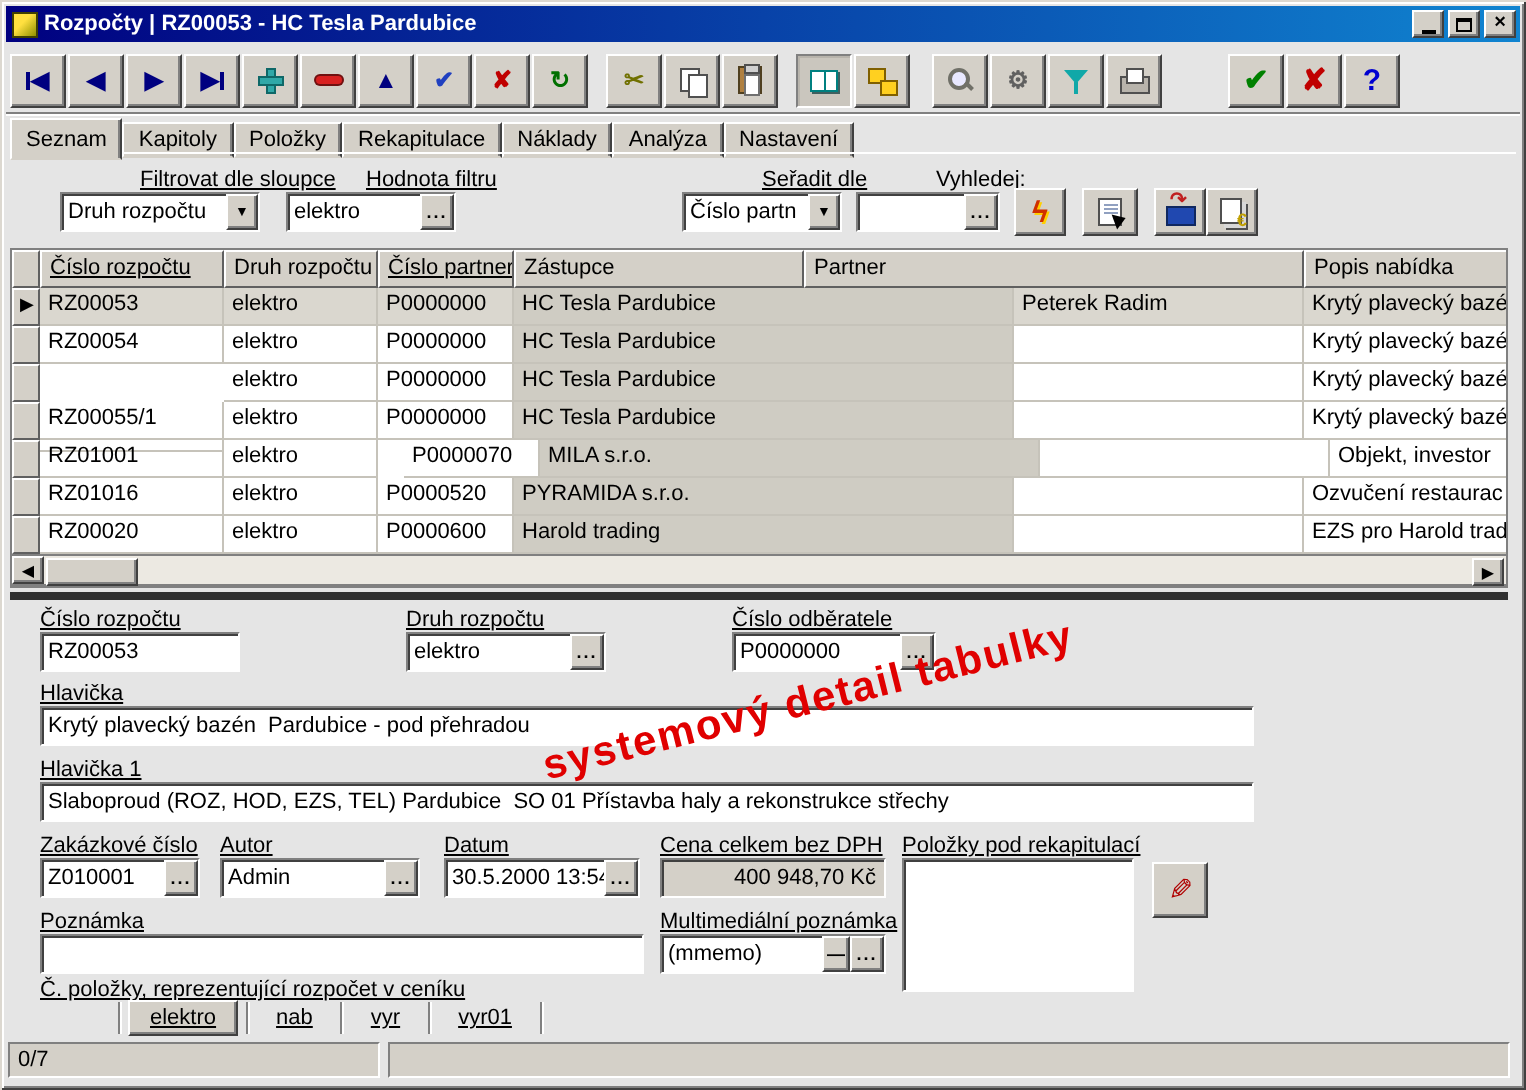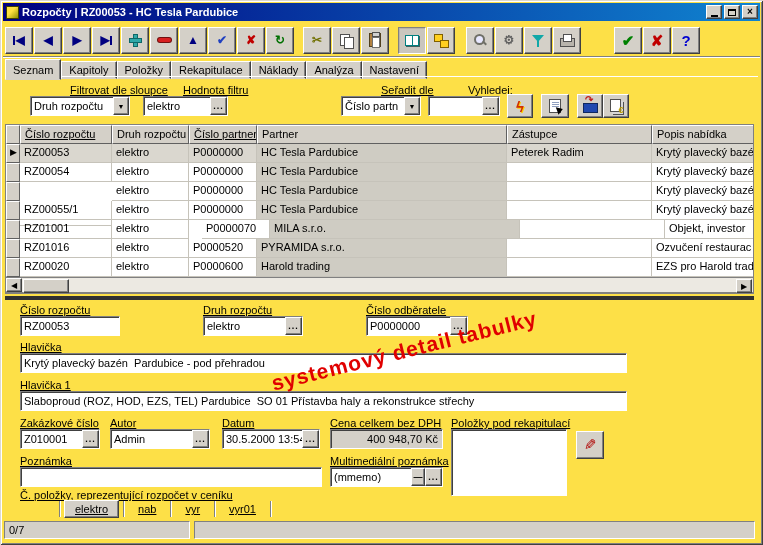--- a/index.html
+++ b/index.html
@@ -1,17 +1,17 @@
 <!DOCTYPE html>
 <html><head>
 <meta charset="utf-8">
 <style>
   html,body{margin:0;padding:0;background:#808080;}
   *{box-sizing:border-box;font-family:"Liberation Sans",sans-serif;}
-  .window{position:relative;width:763px;height:545px;background:#fde047;overflow:hidden;
+  .window{position:relative;width:763px;height:545px;background:#e5e5e5;overflow:hidden;
     box-shadow:inset 1px 1px 0 #dcd8d0, inset -1px -1px 0 #404040, inset 2px 2px 0 #fff, inset -2px -2px 0 #808080;}
   
   .titlebar{position:absolute;left:3px;top:3px;width:757px;height:18px;
     background:linear-gradient(90deg,#000080,#1084d0);display:flex;align-items:center;padding:0 2px;}
   .appicon{width:13px;height:13px;margin:0 3px 0 1px;background:linear-gradient(135deg,#ffe040 40%,#909000 100%);border:1px solid #404000;}
   .title-text{color:#fff;font-size:11px;font-weight:bold;flex:1;white-space:nowrap;overflow:hidden;}
   .winbtn{width:16px;height:14px;margin-left:2px;background:#d4d0c8;border:1px solid;border-color:#fff #404040 #404040 #fff;
     box-shadow:inset -1px -1px 0 #808080;display:flex;align-items:center;justify-content:center;font-size:10px;font-weight:bold;line-height:1;}
   .minbar{width:7px;height:2px;background:#000;margin-top:7px;}
   .maxbox{width:8px;height:7px;border:1px solid #000;border-top:2px solid #000;}
@@ -269,22 +269,22 @@
   <div class="sqbtn" style="left:603px;top:94px;width:26px;height:24px">
     <span class="shp shp-docs"></span>
   </div>
 
   <div class="grid" id="grid">
       <div class="grow ghead">
         <div class="gutter"></div>
         <div class="gcell sorted" style="width: 92px;">Číslo rozpočtu</div>
         <div class="gcell" style="width: 77px;">Druh rozpočtu</div>
         <div class="gcell sorted" style="width: 68px;">Číslo partnera</div>
+        <div class="gcell" style="width: 145px;">Zástupce</div>
         <div class="gcell" style="width: 250px;">Partner</div>
-        <div class="gcell" style="width: 145px;">Zástupce</div>
         <div class="gcell" style="width: 114px;">Popis nabídka</div>
       </div>
       <div class="grow">
         <div class="gutter">▶</div>
         <div class="gcell" style="width: 92px; background: rgb(218, 215, 207);">RZ00053</div>
         <div class="gcell" style="width: 77px; background: rgb(218, 215, 207);">elektro</div>
         <div class="gcell" style="width: 68px; background: rgb(218, 215, 207);">P0000000</div>
         <div class="gcell" style="width: 250px; background: rgb(207, 204, 195);">HC Tesla Pardubice</div>
         <div class="gcell" style="width: 145px; background: rgb(218, 215, 207);">Peterek Radim</div>
         <div class="gcell" style="width: 114px; background: rgb(218, 215, 207);">Krytý plavecký bazé</div>

